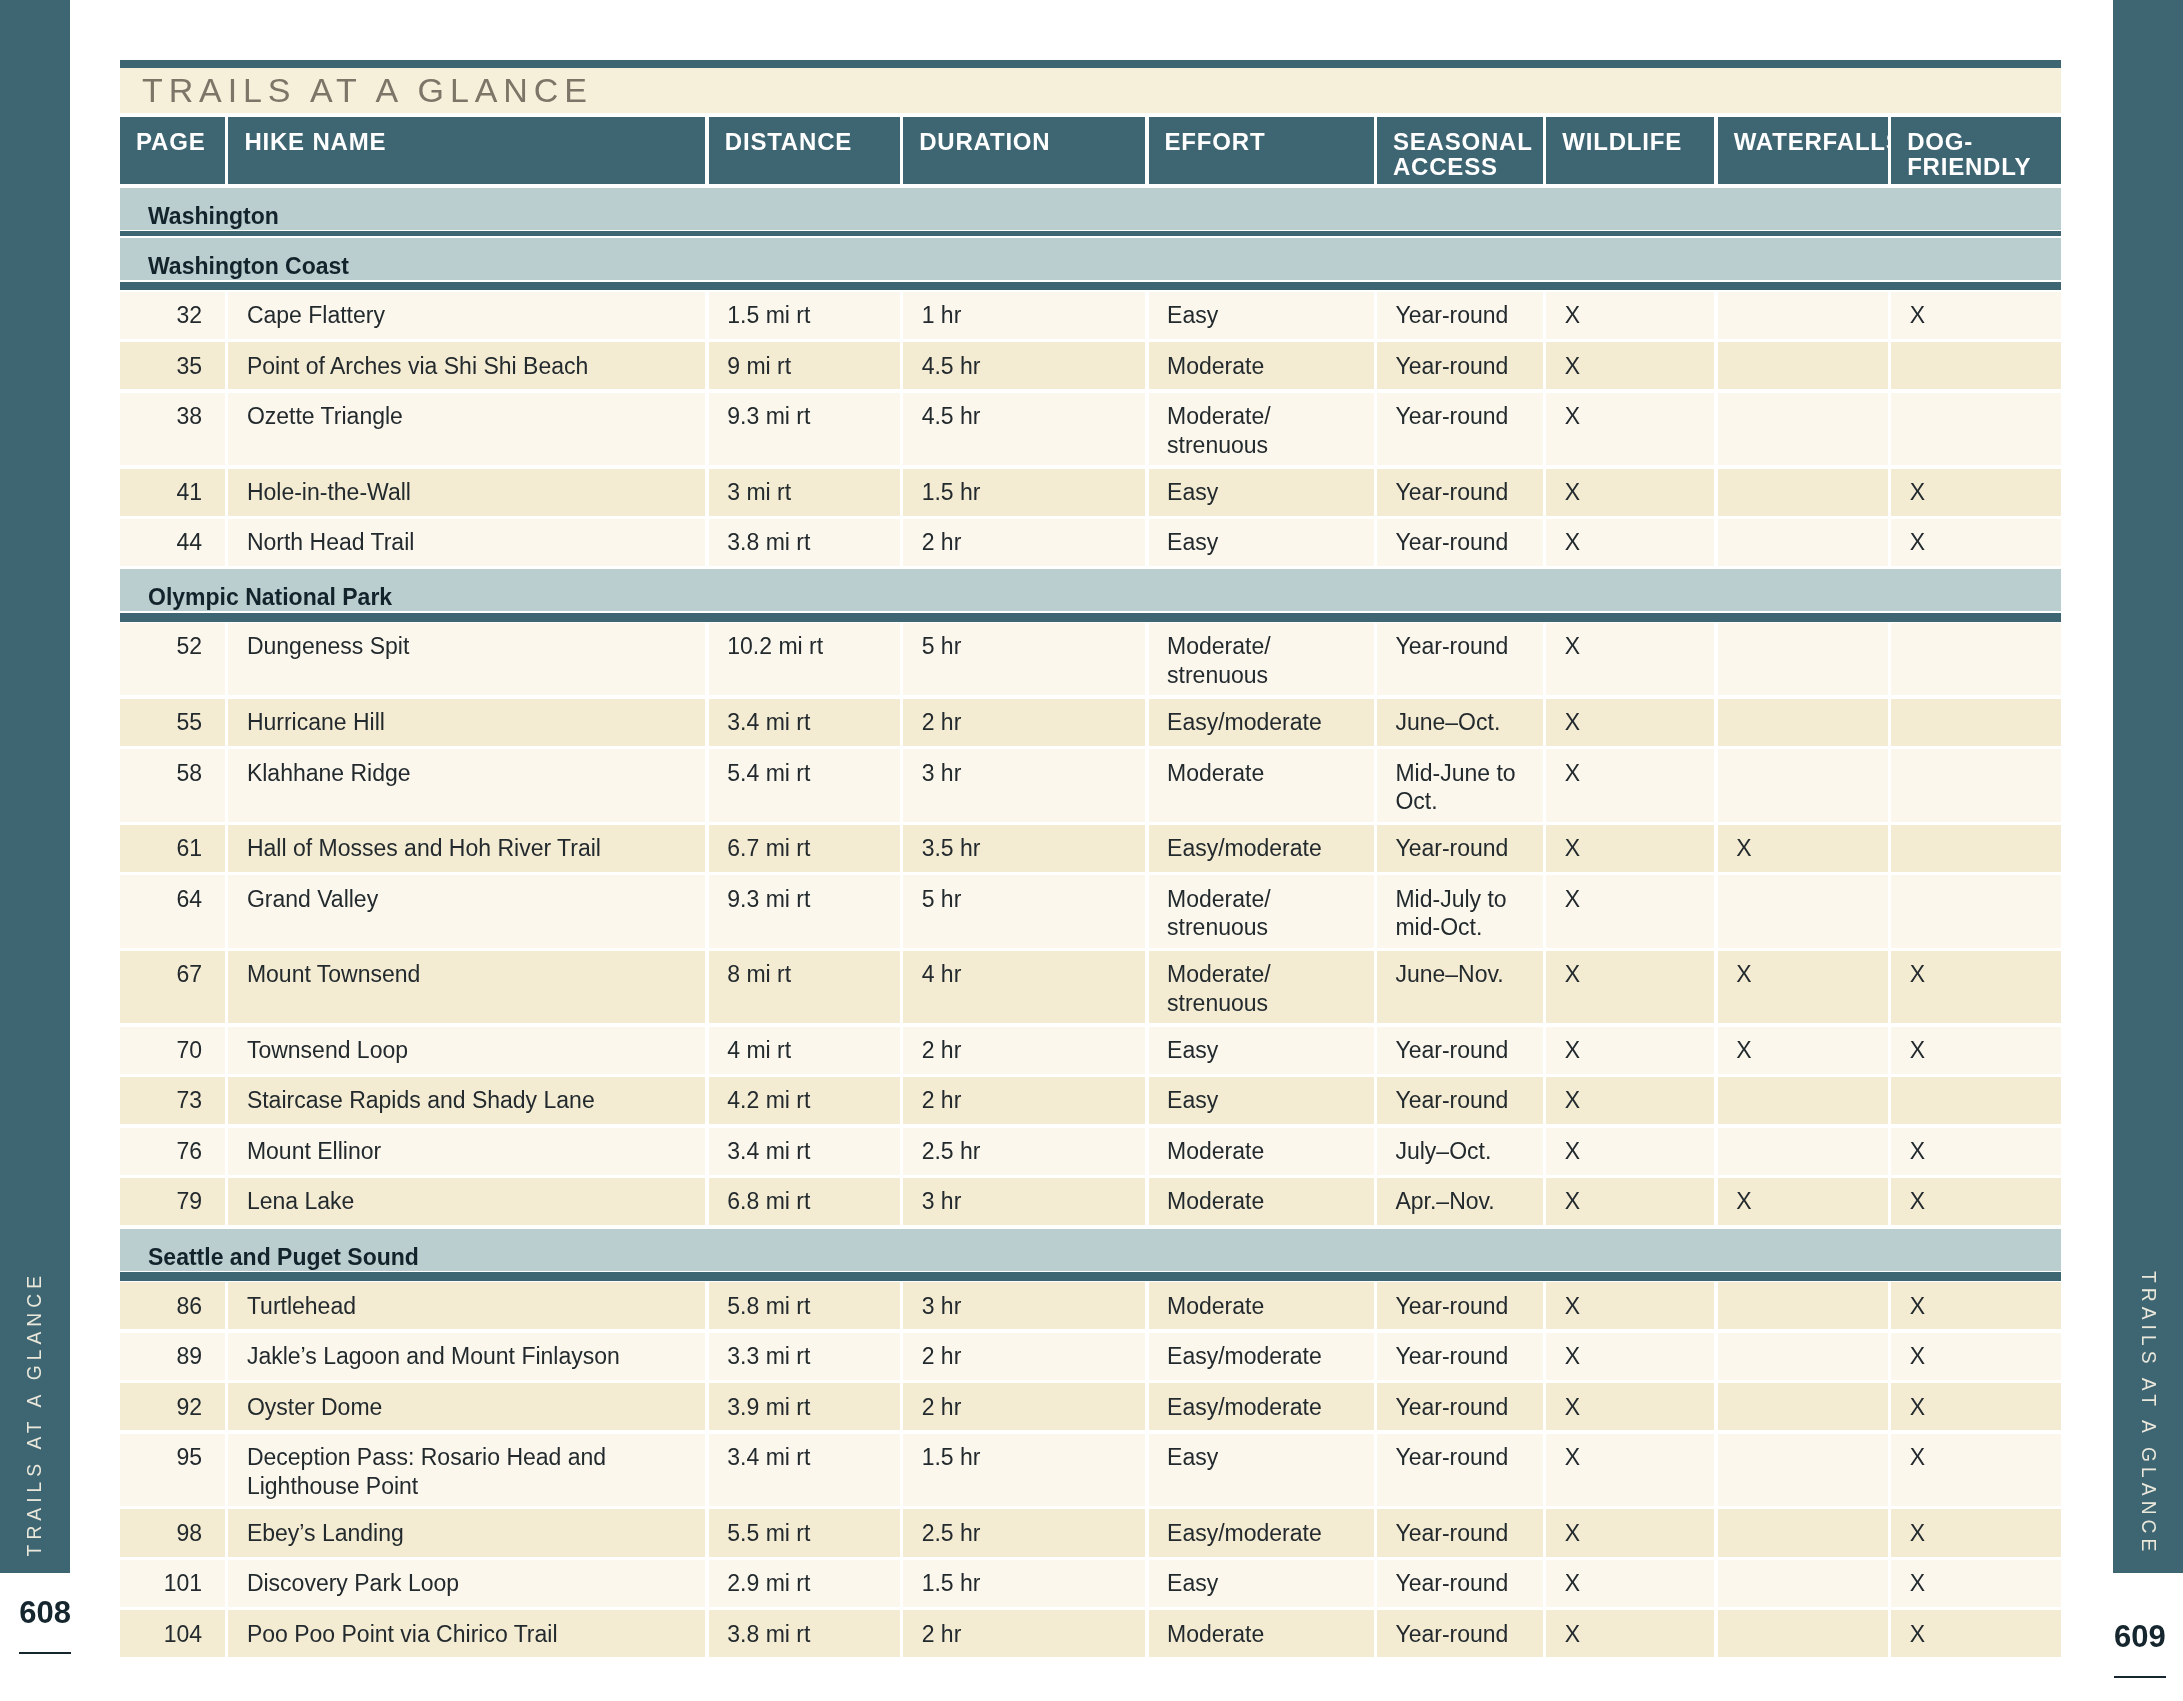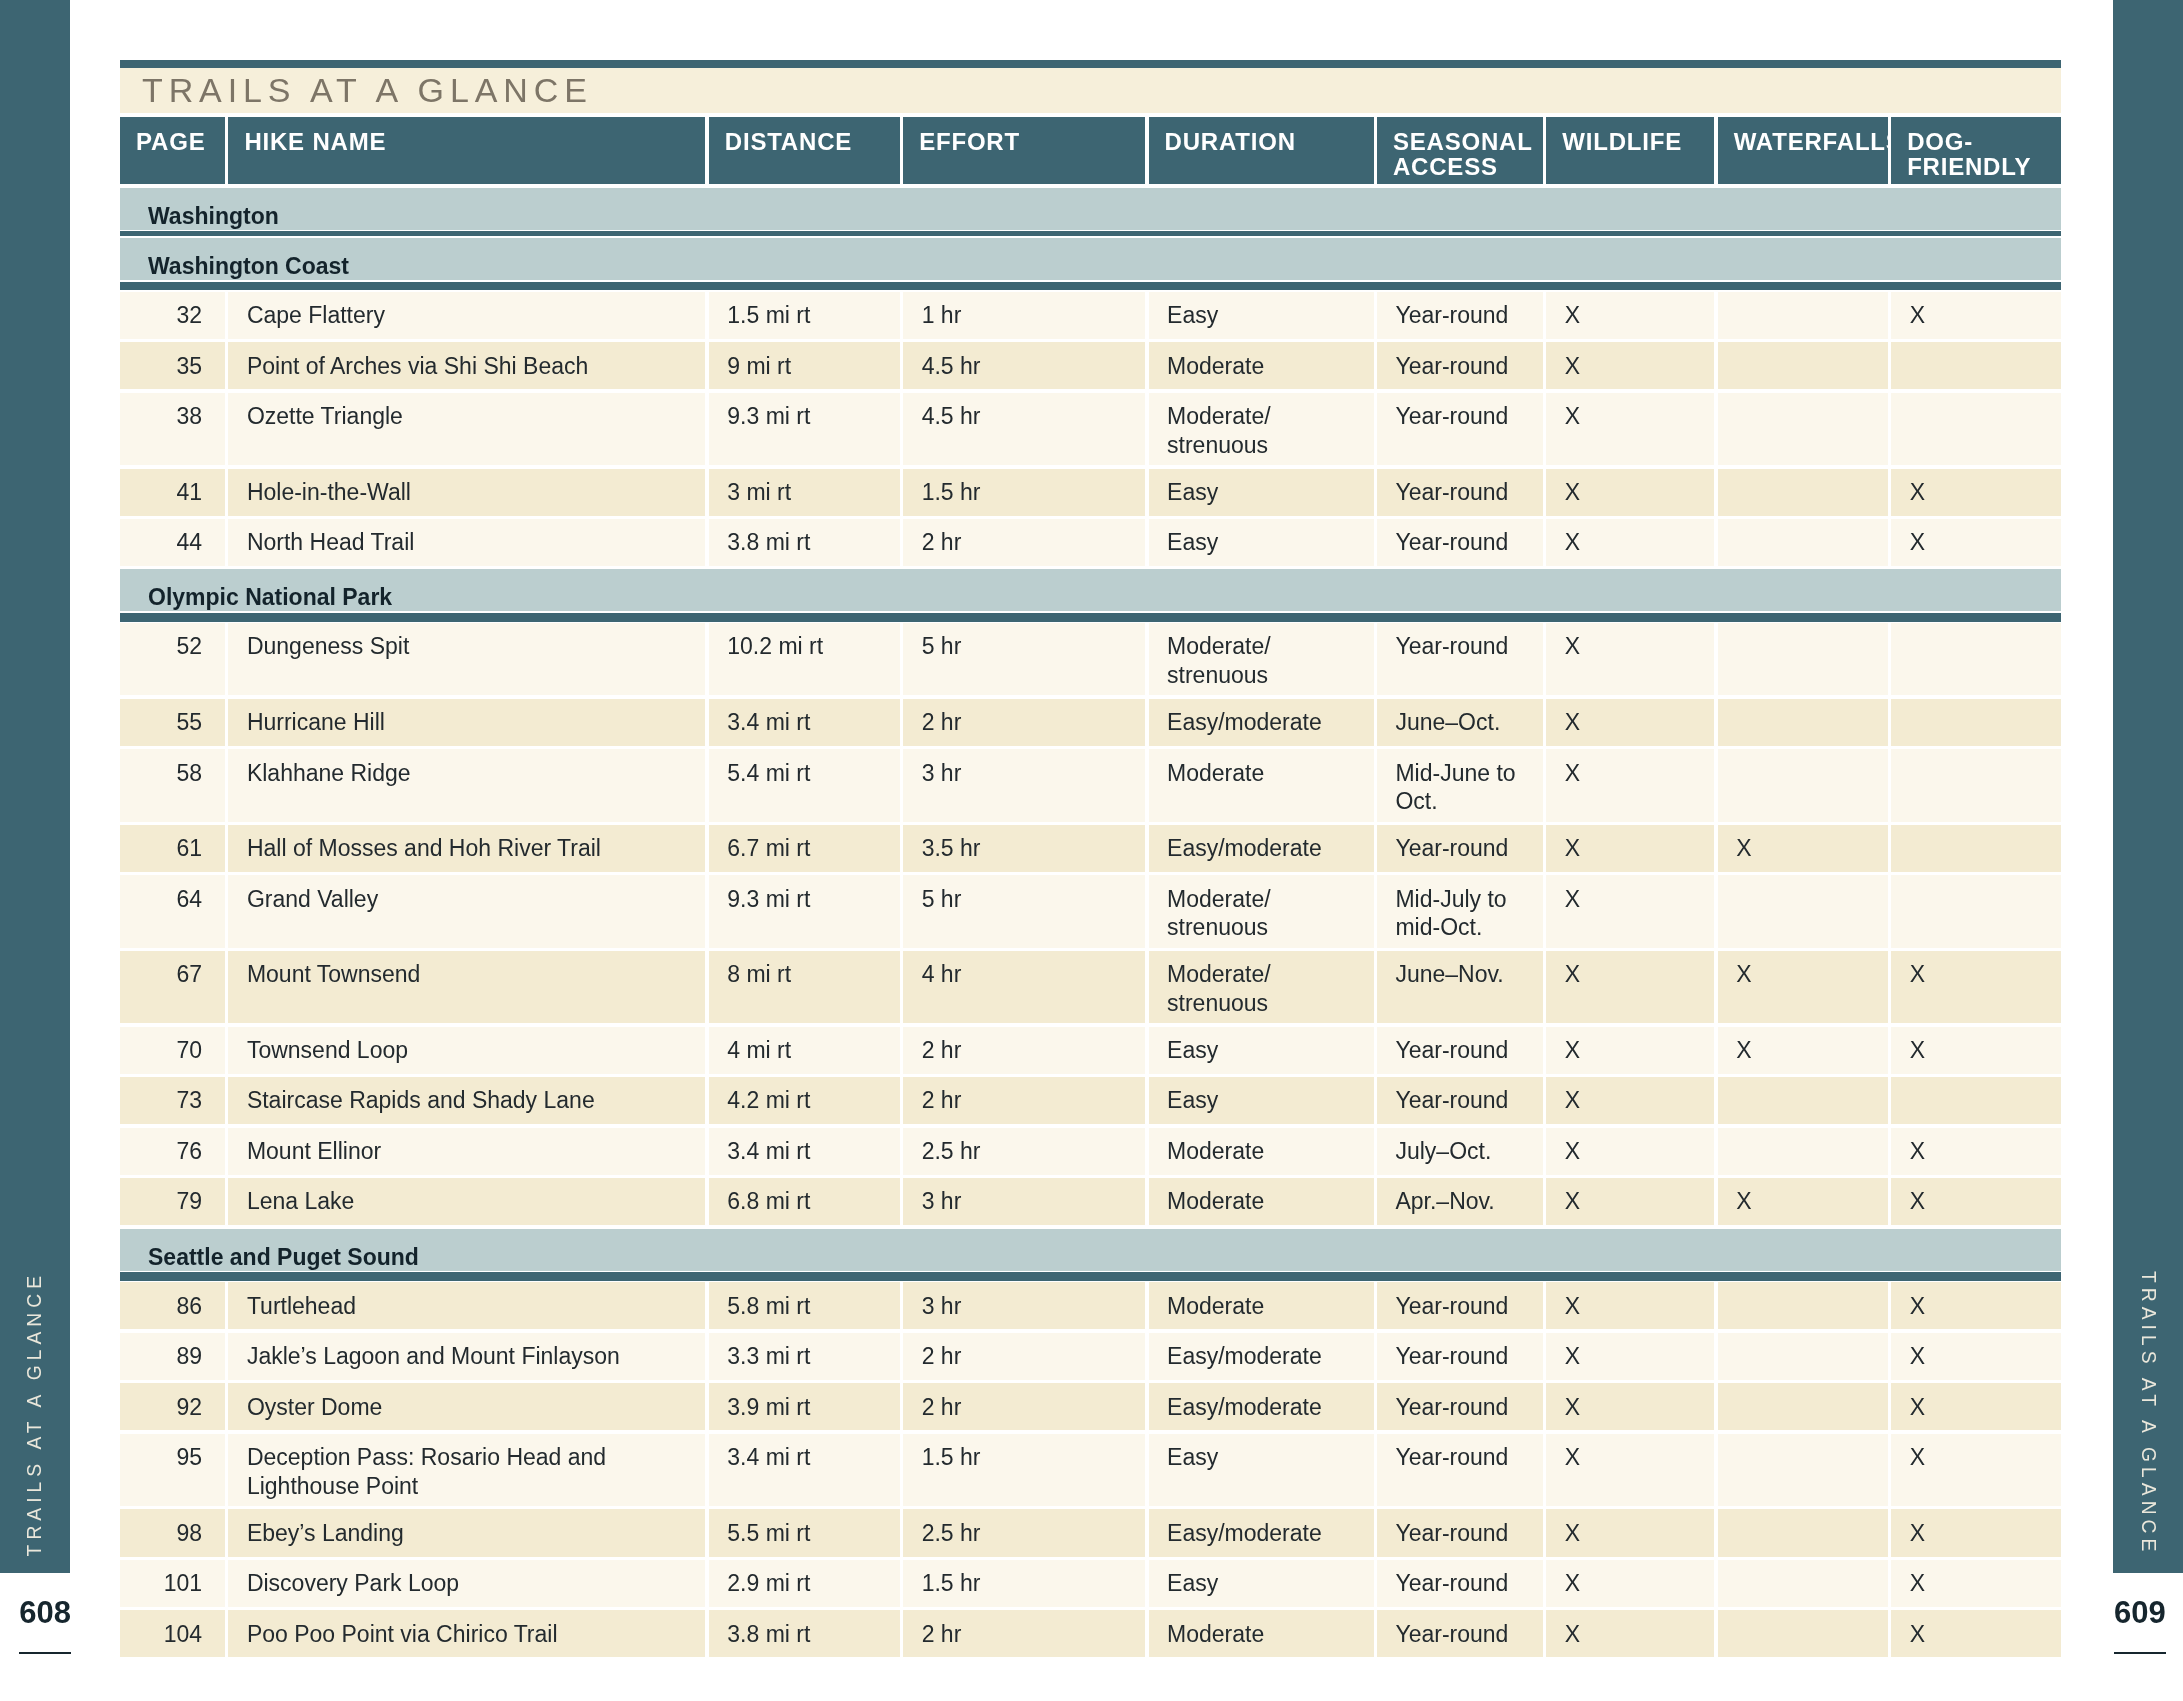--- a/index.html
+++ b/index.html
@@ -42,21 +42,21 @@
     color:var(--sidebar-text);
     white-space:nowrap;
   }
   .side-bar.left .vlabel span{transform:rotate(180deg);}
   
   .folio{
     position:absolute;top:1595px;
     font-size:31px;color:var(--pagenum-text);
   }
   .folio.left{left:0;width:71px;text-align:right;}
-  .folio.right{left:2114px;text-align:left;}
+  .folio.right{left:2114px;text-align:left;margin-top:24px;}
   .folio span{
     display:inline-block;
     padding-bottom:21px;
     border-bottom:2.5px solid var(--pagenum-text);
     font-weight:bold;
   }
   
   .table-wrap{
     position:absolute;left:120px;top:60px;width:1941px;
   }
@@ -135,22 +135,22 @@
 
   <div class="table-wrap">
     <div class="rule top"></div>
     <div class="title-band">
       <h1>TRAILS AT A GLANCE</h1>
     </div>
     <div class="grid thead" id="thead">
         <div class="hcell">PAGE</div>
         <div class="hcell">HIKE NAME</div>
         <div class="hcell">DISTANCE</div>
+        <div class="hcell">DURATION</div>
         <div class="hcell">EFFORT</div>
-        <div class="hcell">DURATION</div>
         <div class="hcell">SEASONAL
 ACCESS</div>
         <div class="hcell">WILDLIFE</div>
         <div class="hcell">WATERFALLS</div>
         <div class="hcell">DOG-
 FRIENDLY</div>
       </div>
     <div id="tbody">
         <div class="section-row">
           <span>Washington</span>

